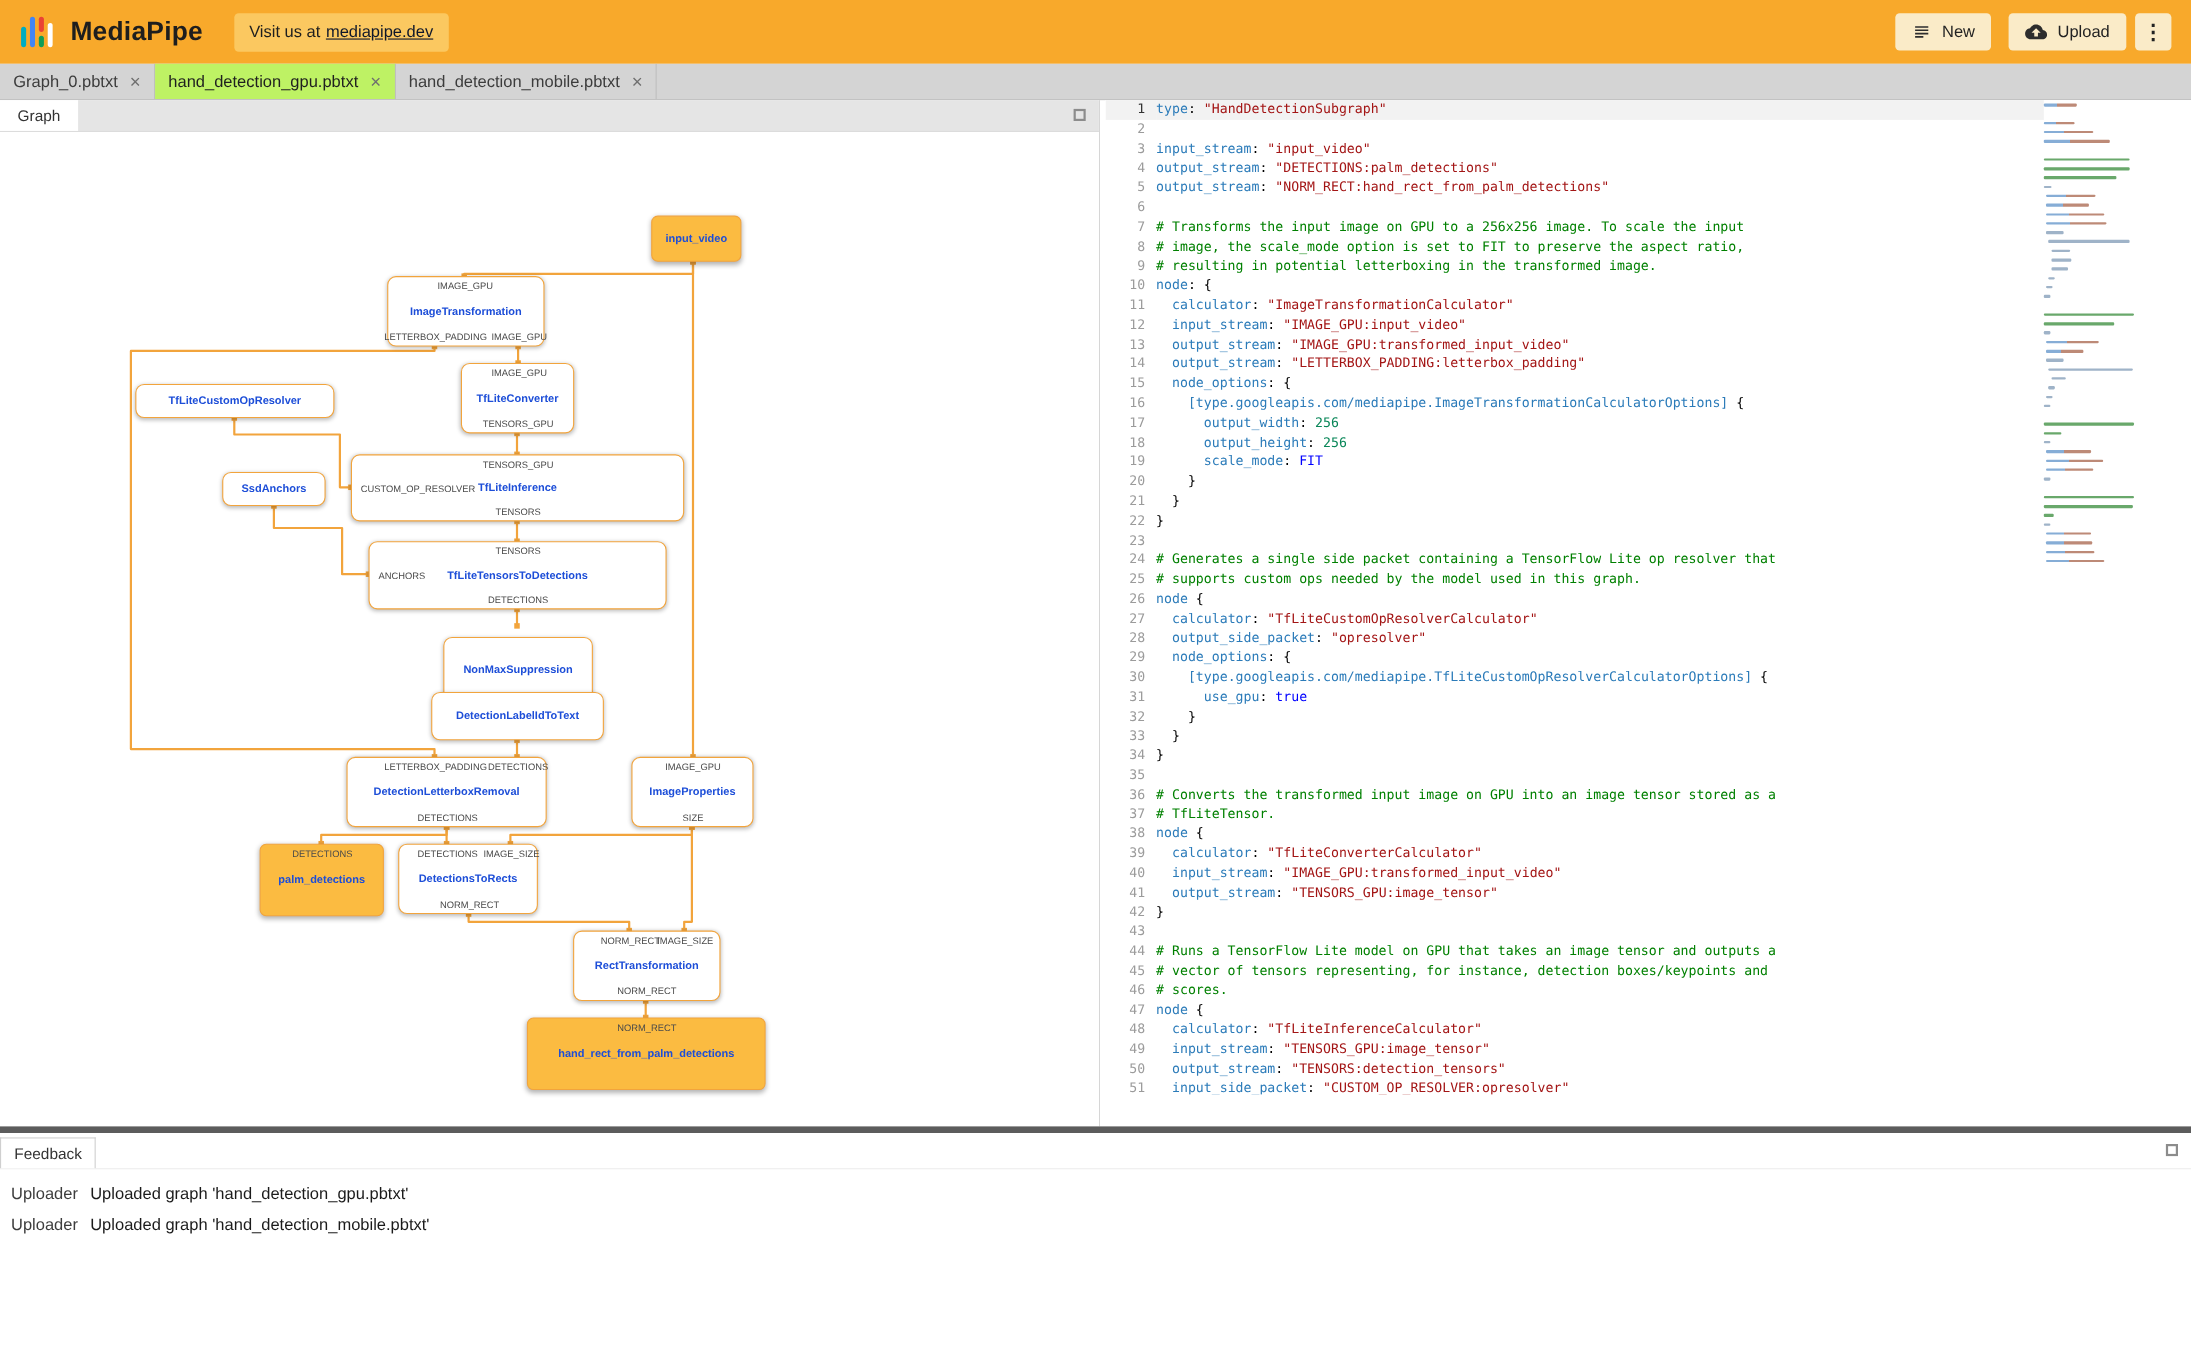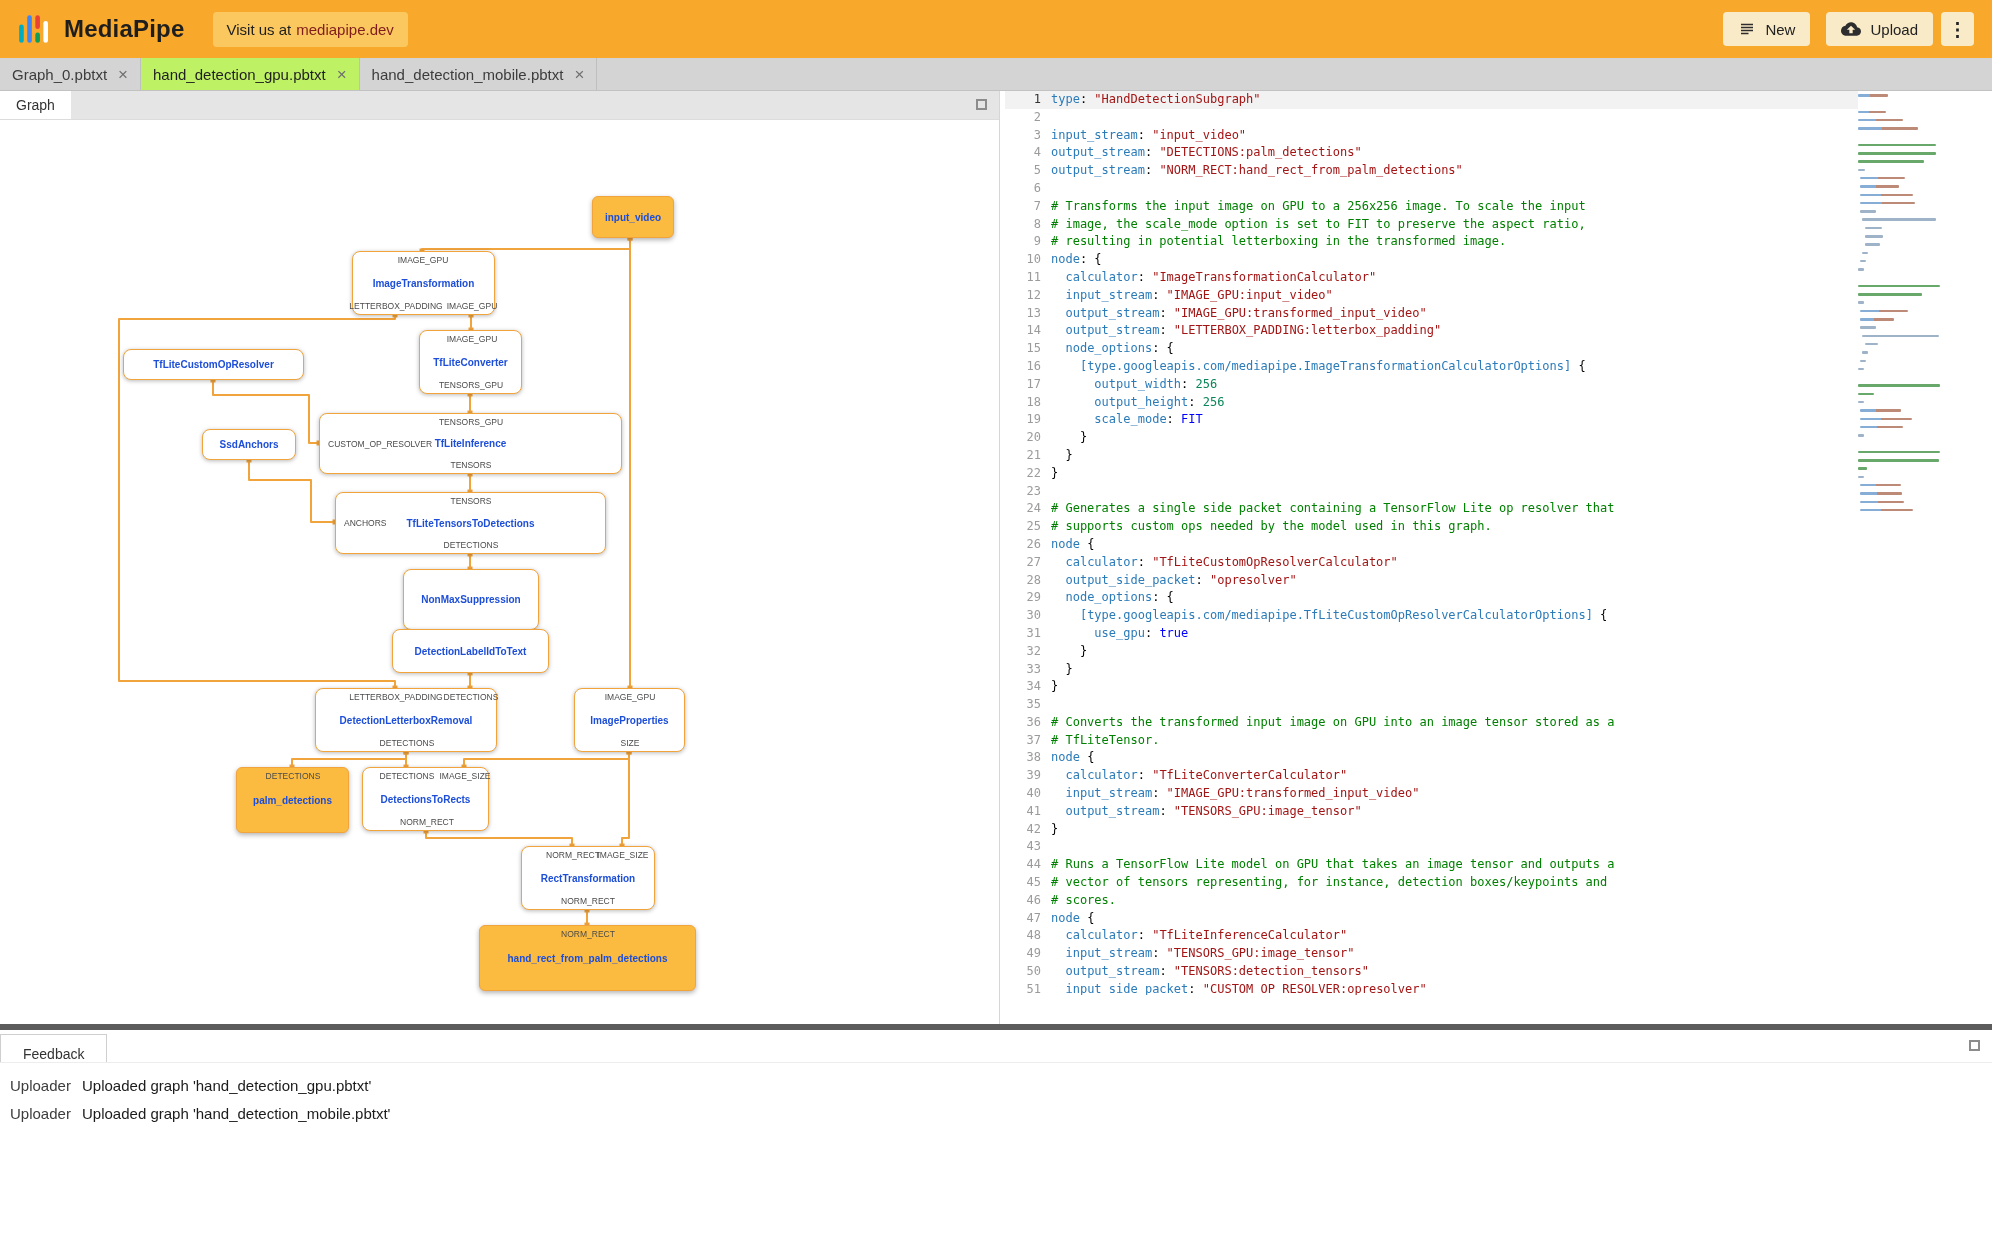--- a/index.html
+++ b/index.html
@@ -13,21 +13,21 @@
   html,body{width:1992px;height:1242px;overflow:hidden}
   body{font-family:"Liberation Sans",sans-serif;background:#fff;position:relative}
 
   
   .header{position:absolute;left:0;top:0;width:1992px;height:58px;background:var(--header-bg);
           display:flex;align-items:center;padding:0 18px;gap:16px}
   .logo{display:flex;align-items:center}
   .app-title{font-size:24px;font-weight:700;color:#1e1e1e;letter-spacing:.2px}
   .visit-badge{background:var(--badge-bg);border-radius:4px;padding:9px 14px;font-size:15px;color:#1e1e1e;
                display:flex;gap:5px;align-items:center;margin-left:12px;cursor:pointer}
-  .visit-link{color:#7f1d1d;cursor:pointer}
+  .visit-link{text-decoration:underline;color:#0f172a;cursor:pointer}
   .spacer{flex:1}
   .hbtn{display:flex;align-items:center;gap:9px;background:var(--chip-bg);border:none;border-radius:4px;
         height:34px;padding:4px 15px;font-size:15px;color:#222;font-family:inherit;cursor:pointer}
   .hbtn.kebab{padding:0 7px;font-size:19px;font-weight:700;margin-left:-8px}
 
   
   .doc-tabbar{position:absolute;left:0;top:58px;width:1992px;height:33px;background:#d4d4d4;
               display:flex;border-bottom:1px solid #c2c2c2}
   .doc-tab{display:flex;align-items:center;padding:0 12px;font-size:15px;color:#3c3c3c;
            border-right:1px solid #bfbfbf;gap:11px;cursor:pointer;white-space:nowrap}
@@ -69,22 +69,22 @@
   .k{color:#2b7bb9}.s{color:#a31515}.c{color:#008000}.n{color:#098658}.b{color:#0000ff}
   .minimap{position:absolute;top:3px;right:46px;width:88px;cursor:pointer}
   .mm-row{height:2.5px;margin-bottom:5.8px;border-radius:1px}
   .dl-icon{cursor:pointer}
 
   
   .hdivider{position:absolute;left:0;top:1024px;width:1992px;height:6px;background:#5c5c5c;cursor:row-resize}
   .feedback-panel{position:absolute;left:0;top:1030px;width:1992px;height:212px;background:#fff}
   .fb-header{height:33px;position:relative;display:flex;align-items:flex-end;background:#fff;
              border-bottom:1px solid #ededed}
-  .fb-tab{height:28px;border:1px solid #cfcfcf;border-bottom:none;background:#fff;padding:0 22px;
-          display:flex;align-items:flex-end;font-size:14px;color:#333}
+  .fb-tab{height:28px;border:1px solid #cfcfcf;border-bottom:none;background:#fff;padding:0 12px;
+          display:flex;align-items:center;font-size:14px;color:#333}
   .fb-header .expand-icon{top:10px}
   .fb-rows{padding-top:8px}
   .fb-row{display:flex;height:28px;align-items:center;font-size:15px;padding-left:10px}
   .fb-src{width:62px;color:#3d3d3d}
   .fb-msg{color:#1b1b1b;margin-left:10px}
 </style>
 </head>
 <body>
 
 <div class="header">
@@ -221,21 +221,21 @@
         <span class="gport top" style="left: 151px;">TENSORS_GPU</span>
         <span class="gport bottom" style="left: 151px;">TENSORS</span>
         <span class="gport left" style="top: 25px;">CUSTOM_OP_RESOLVER</span>
       </div>
       <div class="gnode" style="left: 335px; top: 372px; width: 271px; height: 62px;">
         <div class="gnode-title">TfLiteTensorsToDetections</div>
         <span class="gport top" style="left: 135px;">TENSORS</span>
         <span class="gport bottom" style="left: 135px;">DETECTIONS</span>
         <span class="gport left" style="top: 25px;">ANCHORS</span>
       </div>
-      <div class="gnode" style="left: 403px; top: 449px; width: 136px; height: 61px; text-align: right;">
+      <div class="gnode" style="left: 403px; top: 459px; width: 136px; height: 61px; text-align: right;">
         <div class="gnode-title">NonMaxSuppression</div>
       </div>
       <div class="gnode" style="left: 392px; top: 509px; width: 157px; height: 44px;">
         <div class="gnode-title">DetectionLabelIdToText</div>
       </div>
       <div class="gnode" style="left: 315px; top: 568px; width: 182px; height: 64px;">
         <div class="gnode-title">DetectionLetterboxRemoval</div>
         <span class="gport top" style="left: 80px;">LETTERBOX_PADDING</span>
         <span class="gport top" style="left: 155px;">DETECTIONS</span>
         <span class="gport bottom" style="left: 91px;">DETECTIONS</span>

